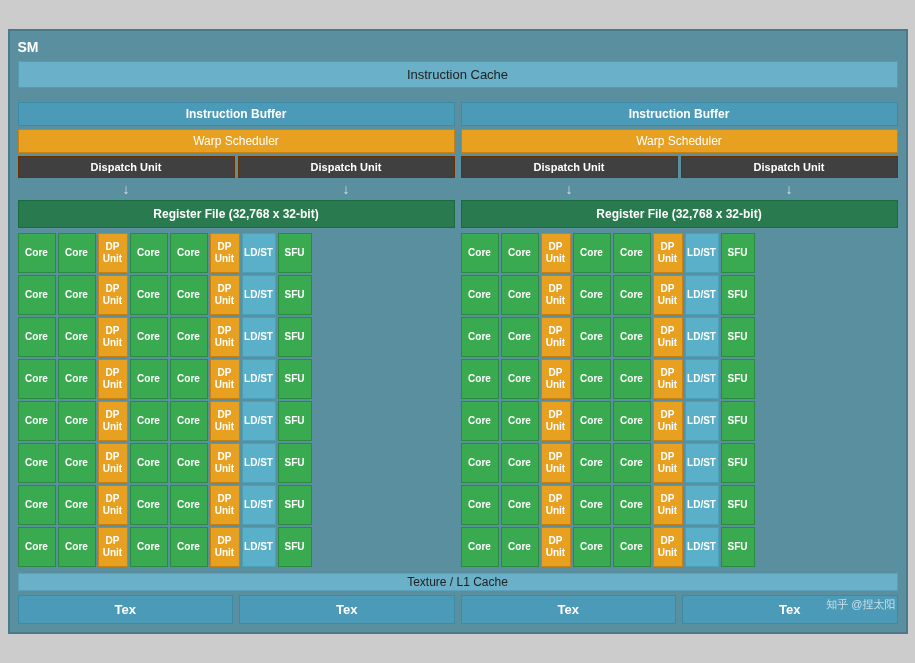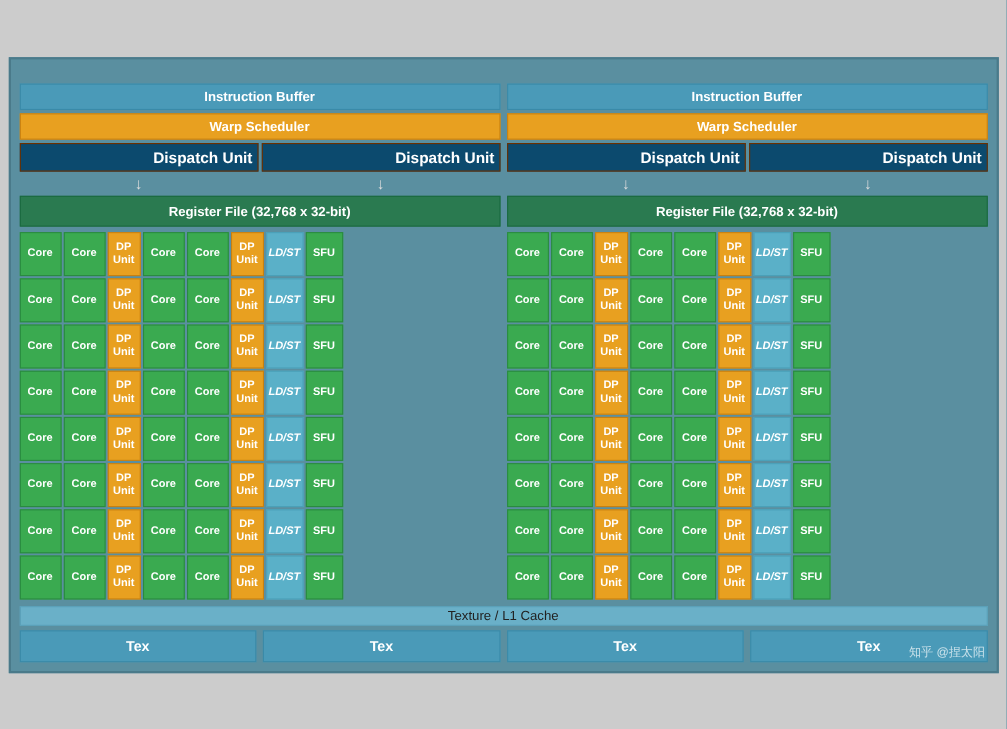--- a/index.html
+++ b/index.html
@@ -53,34 +53,34 @@
       color: white;
       font-weight: bold;
     }
     .warp-scheduler {
       background: #e8a020;
       border: 1px solid #c88010;
       text-align: center;
       padding: 4px;
       font-size: 12px;
       color: white;
-      font-weight: bold;
+      font-weight: normal;
     }
     .dispatch-row {
       display: flex;
       gap: 3px;
       align-items: center;
     }
     .dispatch-unit {
       flex: 1;
-      background: #0c4a6e;
+      background: #404040;
       border: 1px solid #6b3000;
-      text-align: right;
+      text-align: center;
       padding: 4px;
-      font-size: 14px;
+      font-size: 11px;
       color: white;
       font-weight: bold;
     }
     .dispatch-arrows {
       display: flex;
       gap: 3px;
     }
     .dispatch-arrow {
       flex: 1;
       text-align: center;
@@ -129,21 +129,20 @@
       color: white;
       width: 30px;
       height: 40px;
     }
     .ldst-cell {
       background: #5ab0c8;
       border: 1px solid #4aa0b8;
       color: white;
       width: 34px;
       height: 40px;
-      font-style: italic;
     }
     .sfu-cell {
       background: #3aaa50;
       border: 1px solid #2a8a40;
       color: white;
       width: 34px;
       height: 40px;
     }
     .texture-cache {
       background: #6ab0c8;
@@ -174,31 +173,33 @@
       border: 1px solid #3a8aa8;
       text-align: center;
       padding: 5px;
       font-size: 12px;
       color: white;
       font-weight: bold;
       margin-top: 4px;
     }
     .watermark {
       position: absolute;
-      bottom: 10px;
+      bottom: 20px;
       right: 10px;
       color: rgba(255,255,255,0.7);
       font-size: 11px;
     }
   </style>
 </head>
 <body>
 
 <div class="sm-container">
-
+  <div class="sm-label">SM</div>
+
+  <div class="instruction-cache">Instruction Cache</div>
 
   <div class="two-col">
 
     <div class="half">
       <div class="instr-buffer">Instruction Buffer</div>
       <div class="warp-scheduler">Warp Scheduler</div>
       <div class="dispatch-row">
         <div class="dispatch-unit">Dispatch Unit</div>
         <div class="dispatch-unit">Dispatch Unit</div>
       </div>

